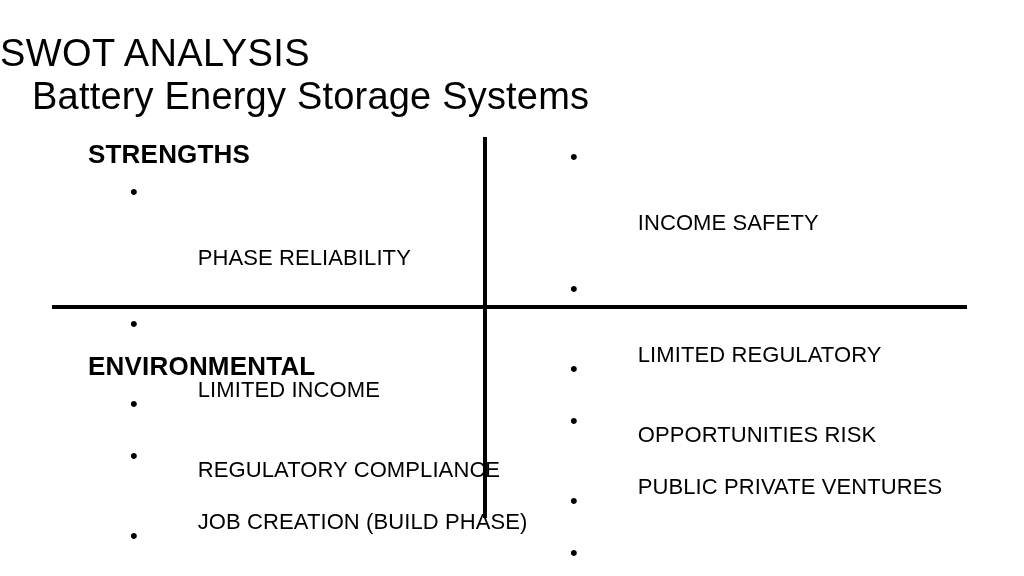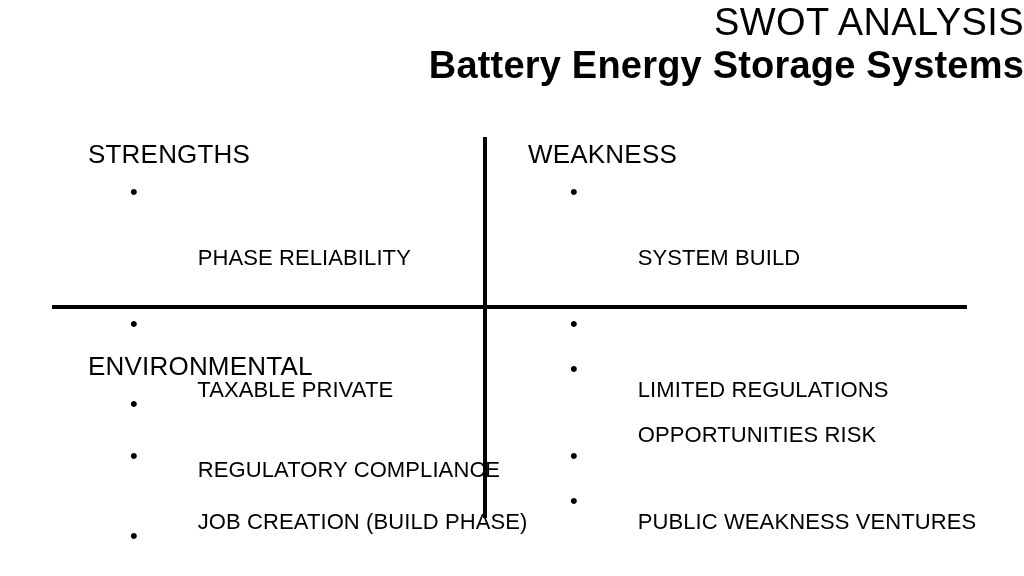--- a/index.html
+++ b/index.html
@@ -17,38 +17,39 @@
     width: 1024px;
     height: 576px;
     background: #ffffff;
     overflow: hidden;
   }
 
   
   .title-block {
     position: absolute;
     left: 0;
-    top: 1px;
+    top: 32px;
     width: 1024px;
-    text-align: right;
+    text-align: left;
     line-height: 1.12;
   }
   .title-line1 {
     display: block;
     font-size: 38px;
     font-weight: 400;
     letter-spacing: 0.4px;
     white-space: pre;
   }
   .title-line2 {
     display: block;
     font-size: 38px;
-    font-weight: 700;
+    font-weight: 400;
     letter-spacing: 0.2px;
     white-space: pre;
+    margin-left: 32px;
   }
 
   
   .divider-horizontal {
     position: absolute;
     left: 52px;
     top: 305px;
     width: 915px;
     height: 4px;
     background: #000000;
@@ -66,21 +67,21 @@
   .quadrant {
     position: absolute;
   }
   .quadrant-tl { left: 88px;  top: 140px; width: 380px; }
   .quadrant-tr { left: 528px; top: 140px; width: 460px; }
   .quadrant-bl { left: 88px;  top: 352px; width: 380px; }
   .quadrant-br { left: 528px; top: 352px; width: 460px; }
 
   .quadrant-heading {
     font-size: 26px;
-    font-weight: 400;
+    font-weight: 700;
     letter-spacing: 0.2px;
     line-height: 1.1;
     margin: 0 0 6px 0;
     white-space: pre;
   }
 
   .bullet-list {
     list-style: none;
     margin: 0;
     padding: 0;
@@ -117,43 +118,42 @@
 
   <div class="quadrant quadrant-tl">
     <div class="quadrant-heading">STRENGTHS</div>
     <ul class="bullet-list">
       <li class="bullet-item">
         <span class="bullet-dot">•</span>
         <span>PHASE RELIABILITY</span>
       </li>
       <li class="bullet-item">
         <span class="bullet-dot">•</span>
-        <span>TAXABLE PRIVATE</span>
+        <span>LIMITED INCOME</span>
       </li>
       <li class="bullet-item">
         <span class="bullet-dot">•</span>
         <span>JOB CREATION (BUILD PHASE)</span>
       </li>
     </ul>
   </div>
 
   <div class="quadrant quadrant-tr">
-    <div class="quadrant-heading">WEAKNESS</div>
     <ul class="bullet-list">
       <li class="bullet-item">
         <span class="bullet-dot">•</span>
-        <span>SYSTEM BUILD</span>
+        <span>INCOME SAFETY</span>
       </li>
       <li class="bullet-item">
         <span class="bullet-dot">•</span>
-        <span>LIMITED REGULATIONS</span>
+        <span>LIMITED REGULATORY</span>
       </li>
       <li class="bullet-item">
         <span class="bullet-dot">•</span>
-        <span>PUBLIC WEAKNESS VENTURES</span>
+        <span>PUBLIC PRIVATE VENTURES</span>
       </li>
       <li class="bullet-item">
         <span class="bullet-dot">•</span>
         
       </li>
     </ul>
   </div>
 
   <div class="quadrant quadrant-bl">
     <div class="quadrant-heading">ENVIRONMENTAL</div>

